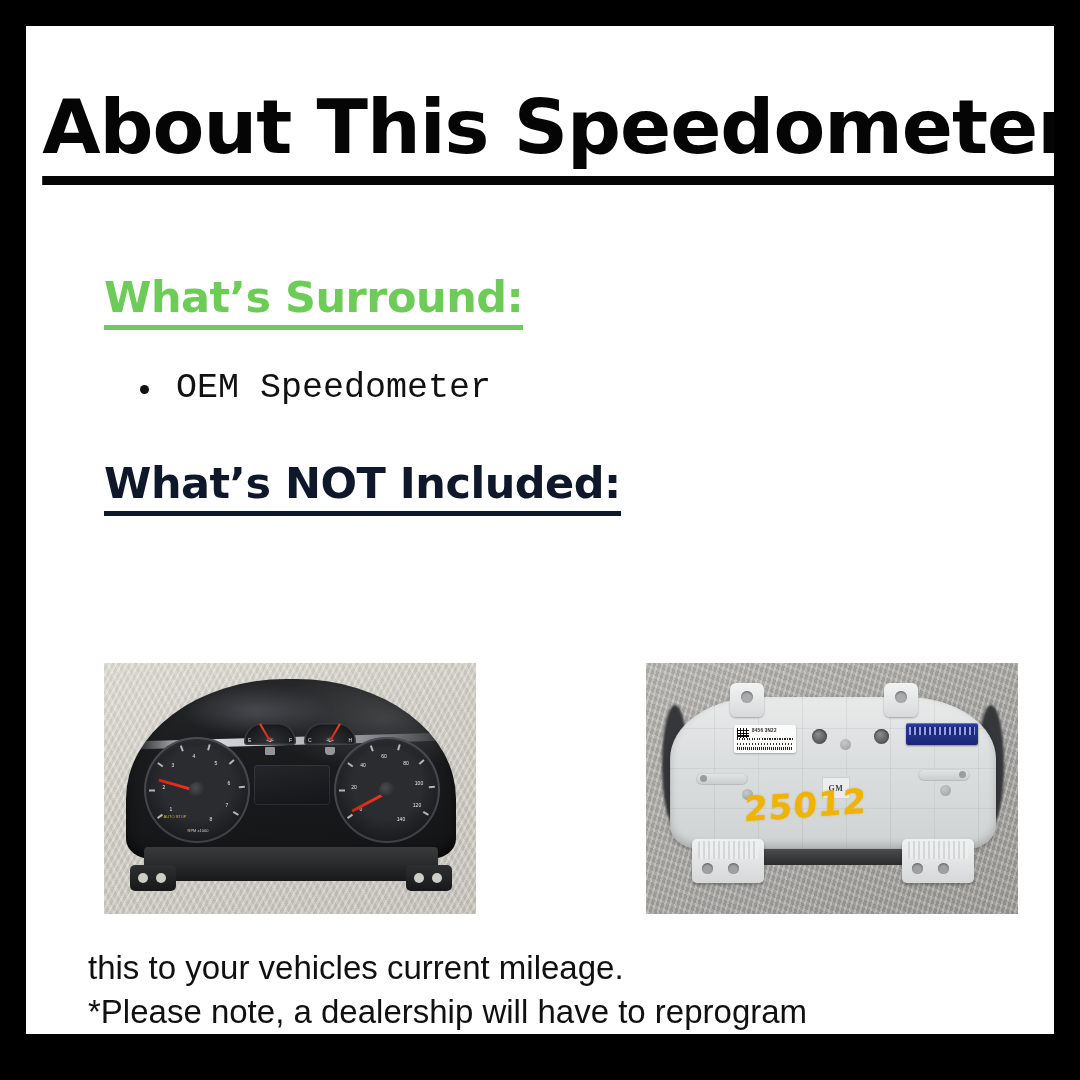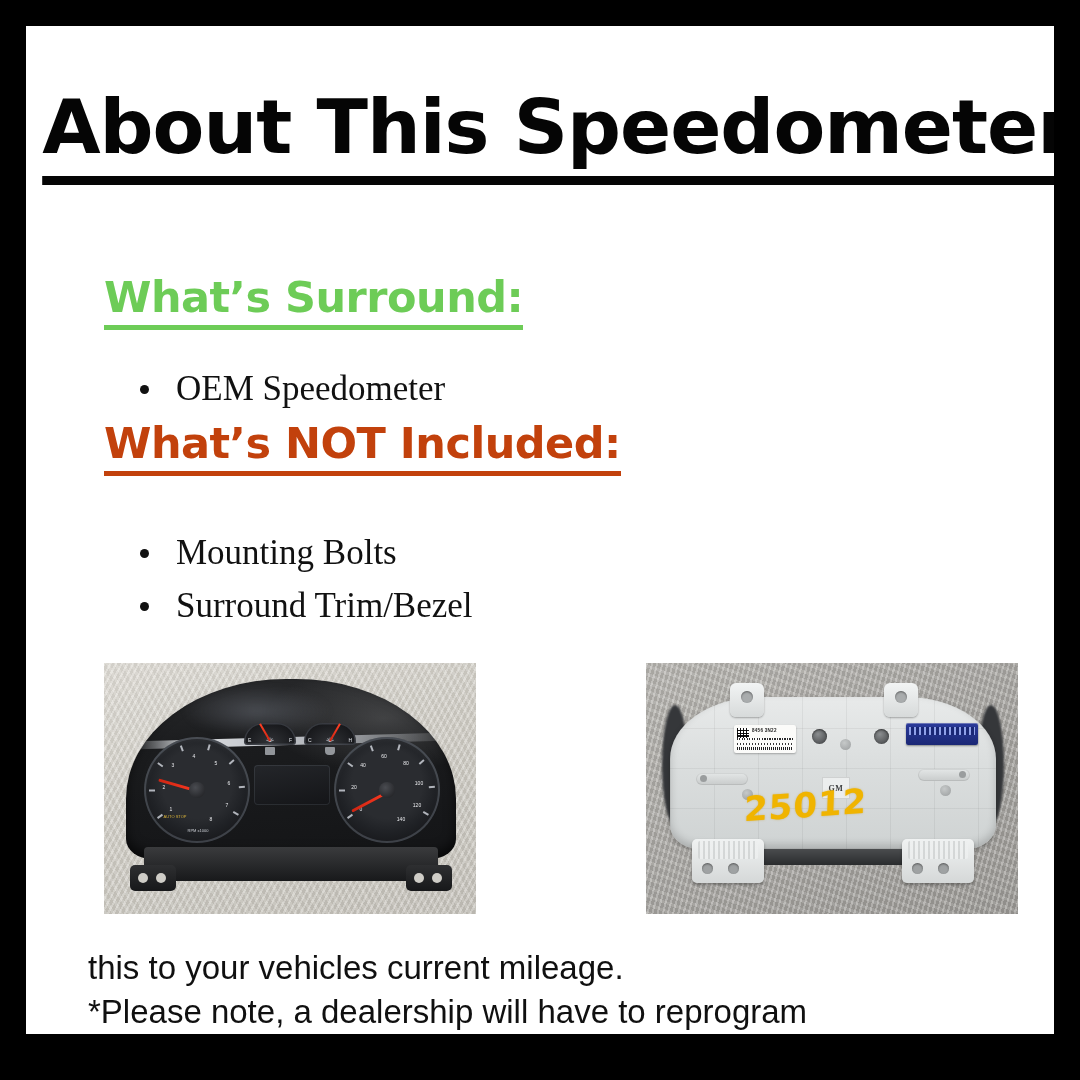--- a/index.html
+++ b/index.html
@@ -55,30 +55,30 @@
     line-height:50px;
     letter-spacing:-0.5px;
     white-space:nowrap;
   }
   .heading .u2{
     display:inline-block;
     padding-bottom:3px;
     border-bottom:5px solid currentColor;
   }
   #heading-included{ left:78px; top:246px; color:#6DCC57; }
-  #heading-not-included{ left:78px; top:392px; color:#c2410c;text-align:right; }
+  #heading-not-included{ left:78px; top:432px; color:#0f172a;text-align:right; }
 
   
   .bullets{
     position:absolute;
     margin:0;
     padding:0;
     list-style:none;
     color:#111;
-    font-family:Liberation Serif, serif;
+    font-family:Liberation Mono, monospace;
     font-size:35px;
     line-height:53px;
   }
   #list-included{ left:110px; top:336px; }
   #list-not-included{ left:110px; top:500px; }
   .bullets li{
     position:relative;
     padding-left:40px;
     white-space:nowrap;
   }
@@ -404,30 +404,20 @@
     <ul class="bullets" id="list-included">
       <li>
         <span class="dot"></span>
         <span>OEM Speedometer</span>
       </li>
     </ul>
 
     <div class="heading" id="heading-not-included">
       <span class="u2">What’s NOT Included:</span>
     </div>
-    <ul class="bullets" id="list-not-included">
-      <li>
-        <span class="dot"></span>
-        <span>Mounting Bolts</span>
-      </li>
-      <li>
-        <span class="dot"></span>
-        <span>Surround Trim/Bezel</span>
-      </li>
-    </ul>
 
     <div class="photo" id="photo-front">
       <div class="bg"></div>
 
       <div class="cluster-front">
         <div class="cf-body"></div>
         <div class="cf-refl"></div>
         <div class="cf-gloss"></div>
 
         <div class="gauge" id="tach">

